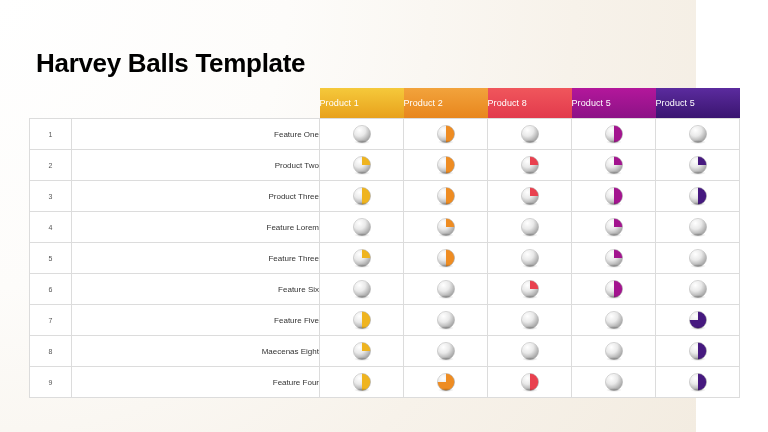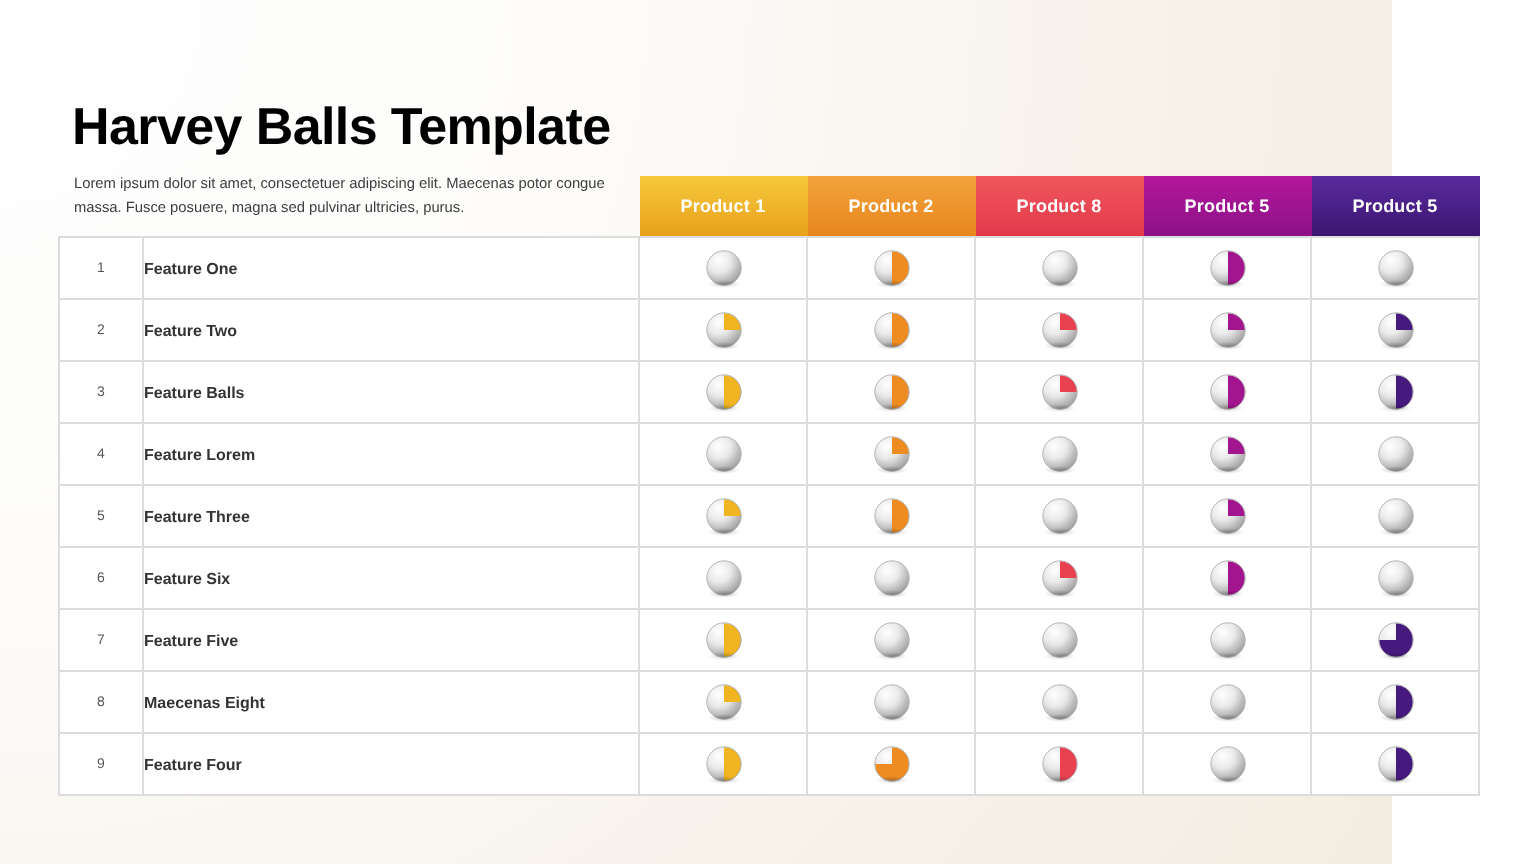--- a/index.html
+++ b/index.html
@@ -60,22 +60,22 @@
   col.c-prod { width: 84px; }
 
   thead th.blank {
     background: transparent;
     border: none;
   }
   thead th.prod {
     height: 30px;
     color: #ffffff;
     font-size: 9px;
-    font-weight: bold;
-    text-align: center;
+    font-weight: normal;
+    text-align: left;
     vertical-align: middle;
     letter-spacing: 0.1px;
   }
   .p1 { background: linear-gradient(180deg,#f5c93b 0%, #e8a11c 100%); }
   .p2 { background: linear-gradient(180deg,#f2a33c 0%, #e8861d 100%); }
   .p3 { background: linear-gradient(180deg,#f0565c 0%, #e23a4c 100%); }
   .p4 { background: linear-gradient(180deg,#b3179b 0%, #8c1286 100%); }
   .p5 { background: linear-gradient(180deg,#5b2b9e 0%, #3a1570 100%); }
 
   tbody tr { height: 30px; }
@@ -84,24 +84,23 @@
     background: #ffffff;
     height: 30px;
     vertical-align: middle;
   }
   td.num {
     text-align: center;
     font-size: 7px;
     color: #555555;
   }
   td.feat {
-    text-align: left;
+    text-align: right;
     font-size: 8px;
     color: #333333;
-    font-weight: bold;
   }
   td.ball {
     text-align: center;
   }
   .ball-holder {
     display: inline-block;
     width: 18px;
     height: 18px;
     position: relative;
     vertical-align: middle;
@@ -117,21 +116,20 @@
     background: radial-gradient(ellipse at center, rgba(0,0,0,0.22) 0%, rgba(0,0,0,0) 70%);
     z-index: 0;
   }
 </style>
 </head>
 <body>
 
 <div id="slide">
 
   <div class="title">Harvey Balls Template</div>
-  <div class="subtitle">Lorem ipsum dolor sit amet, consectetuer adipiscing elit. Maecenas potor congue massa. Fusce posuere, magna sed pulvinar ultricies, purus.</div>
 
   <div class="table-wrap">
     <table class="hb">
       <colgroup>
         <col class="c-num">
         <col class="c-feat">
         <col class="c-prod">
           <col class="c-prod">
           <col class="c-prod">
           <col class="c-prod">
@@ -205,21 +203,21 @@
                       <stop offset="45%" stop-color="#e9e9e9"></stop>
                       <stop offset="100%" stop-color="#9a9a9a"></stop>
                     </radialGradient>
                   </defs>
                   <circle cx="9" cy="9" r="8.6" fill="url(#g4-0)"></circle>
                   <circle cx="9" cy="9" r="8.6" fill="none" stroke="#b5b5b5" stroke-width="0.5"></circle>
                 </svg></span></td>
           </tr>
           <tr>
             <td class="num">2</td>
-            <td class="feat">Feature Two</td>
+            <td class="feat">Product Two</td>
             <td class="ball"><span class="ball-holder"><span class="shadow"></span><svg width="18" height="18" viewBox="0 0 18 18">
                   <defs>
                     <radialGradient id="g5-25" cx="35%" cy="28%" r="78%">
                       <stop offset="0%" stop-color="#ffffff"></stop>
                       <stop offset="45%" stop-color="#e9e9e9"></stop>
                       <stop offset="100%" stop-color="#9a9a9a"></stop>
                     </radialGradient>
                   </defs>
                   <circle cx="9" cy="9" r="8.6" fill="url(#g5-25)"></circle>
                   <path d="M 9 9 L 9 0.5999999999999996 A 8.4 8.4 0 0 1 17.40 9.00 Z" fill="#efb41f"></path>
@@ -269,21 +267,21 @@
                       <stop offset="100%" stop-color="#9a9a9a"></stop>
                     </radialGradient>
                   </defs>
                   <circle cx="9" cy="9" r="8.6" fill="url(#g9-25)"></circle>
                   <path d="M 9 9 L 9 0.5999999999999996 A 8.4 8.4 0 0 1 17.40 9.00 Z" fill="#46197f"></path>
                   <circle cx="9" cy="9" r="8.6" fill="none" stroke="#b5b5b5" stroke-width="0.5"></circle>
                 </svg></span></td>
           </tr>
           <tr>
             <td class="num">3</td>
-            <td class="feat">Feature Balls</td>
+            <td class="feat">Product Three</td>
             <td class="ball"><span class="ball-holder"><span class="shadow"></span><svg width="18" height="18" viewBox="0 0 18 18">
                   <defs>
                     <radialGradient id="g10-50" cx="35%" cy="28%" r="78%">
                       <stop offset="0%" stop-color="#ffffff"></stop>
                       <stop offset="45%" stop-color="#e9e9e9"></stop>
                       <stop offset="100%" stop-color="#9a9a9a"></stop>
                     </radialGradient>
                   </defs>
                   <circle cx="9" cy="9" r="8.6" fill="url(#g10-50)"></circle>
                   <path d="M 9 9 L 9 0.5999999999999996 A 8.4 8.4 0 0 1 9.00 17.40 Z" fill="#efb41f"></path>

